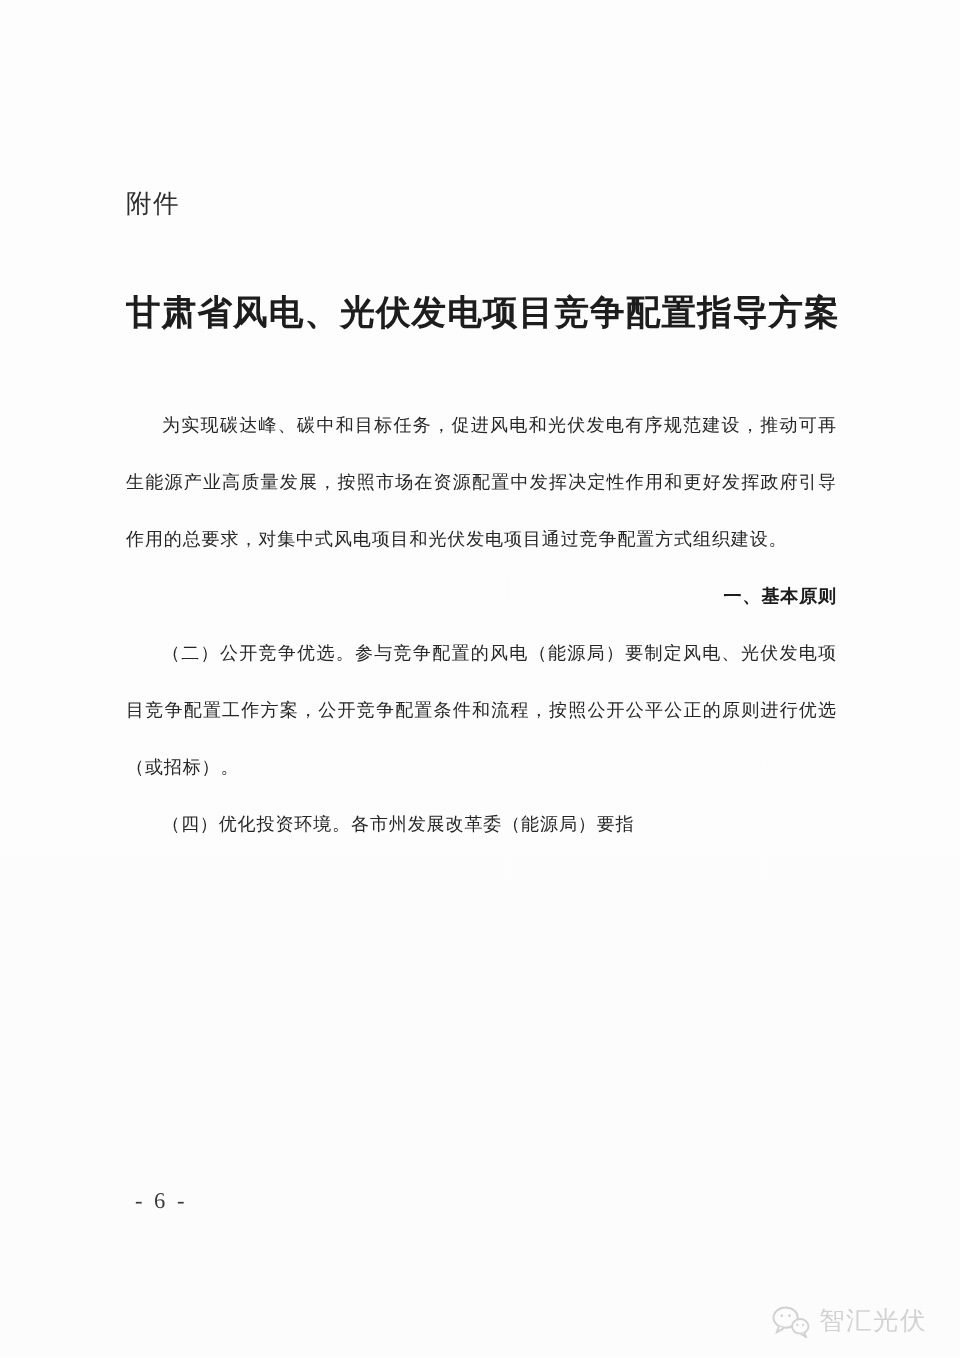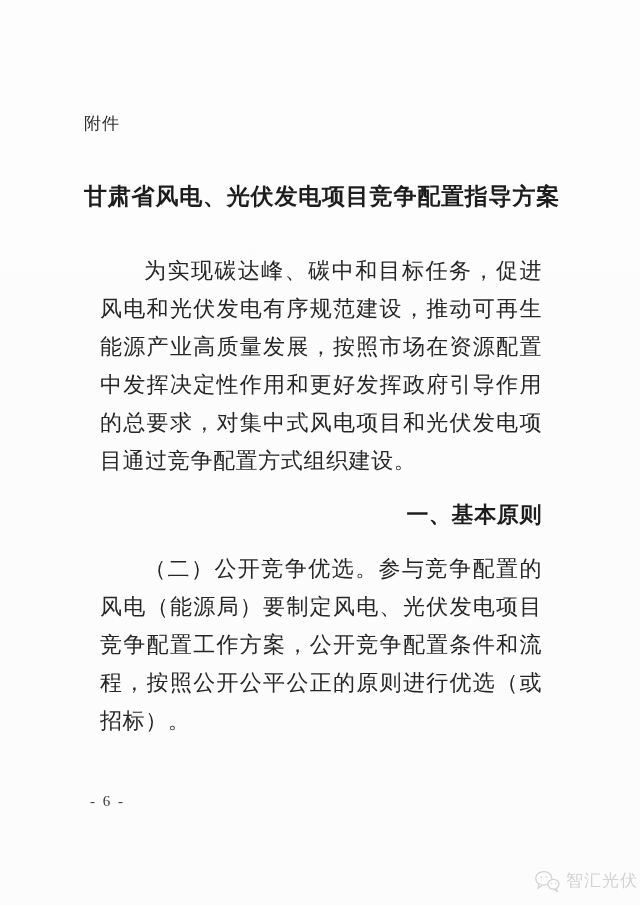--- a/index.html
+++ b/index.html
@@ -7,21 +7,21 @@
     width: 640px; height: 905px;
     background: #ffffff;
     position: relative;
     overflow: hidden;
     font-family: "Liberation Serif", "DejaVu Serif", serif;
   }
   .page {
     position: absolute; inset: 0;
     background: linear-gradient(180deg, #fdfdfd 0%, #fcfcfc 100%);
     box-sizing: border-box;
-    padding: 0 82px 0 84px;
+    padding: 12px 82px 0 84px;
     color: #2b2b2b;
   }
   .attachment {
     margin-top: 112px;
     font-family: "Liberation Sans", "DejaVu Sans", sans-serif;
     font-size: 17px;
     letter-spacing: 1px;
     color: #2d2d2d;
   }
   .title {
@@ -30,22 +30,22 @@
     font-size: 23px;
     font-weight: bold;
     letter-spacing: 0.8px;
     color: #1d1d1d;
     font-family: "Liberation Serif", "DejaVu Serif", serif;
   }
   .content {
     margin-top: 40px;
   }
   .content p {
-    margin: 16px;
-    font-size: 22px;
+    margin: 0;
+    font-size: 12px;
     line-height: 38px;
     letter-spacing: 0.6px;
     text-indent: 2em;
     text-align: justify;
     text-justify: inter-character;
     word-break: break-all;
     color: #262626;
   }
   .content p.heading {
     font-family: "Liberation Sans", "DejaVu Sans", sans-serif;
@@ -56,21 +56,21 @@
   .page-number {
     position: absolute;
     left: 90px;
     top: 793px;
     font-size: 15px;
     letter-spacing: 2px;
     color: #3a3a3a;
   }
   .watermark {
     position: absolute;
-    right: 2px;
+    right: 22px;
     bottom: 13px;
     display: flex;
     align-items: center;
     gap: 6px;
     color: #d2d2d2;
     font-size: 17px;
     letter-spacing: 1px;
     font-family: Liberation Mono, monospace;
     justify-content: center;
   }
@@ -82,20 +82,21 @@
 <div class="page">
 
   <div class="attachment">附件</div>
 
   <h1 class="title">甘肃省风电、光伏发电项目竞争配置指导方案</h1>
 
   <div class="content">
     <p>为实现碳达峰、碳中和目标任务，促进风电和光伏发电有序规范建设，推动可再生能源产业高质量发展，按照市场在资源配置中发挥决定性作用和更好发挥政府引导作用的总要求，对集中式风电项目和光伏发电项目通过竞争配置方式组织建设。</p>
     <p class="heading">一、基本原则</p>
     <p>（二）公开竞争优选。参与竞争配置的风电（能源局）要制定风电、光伏发电项目竞争配置工作方案，公开竞争配置条件和流程，按照公开公平公正的原则进行优选（或招标）。</p>
+    <p>（四）优化投资环境。各市州发展改革委（能源局）要指</p>
   </div>
 
   <div class="page-number">- 6 -</div>
 
   <div class="watermark">
     <span>
       <svg width="26" height="22" viewBox="0 0 40 34" fill="none" stroke="#d2d2d2" stroke-width="2">
         <ellipse cx="15" cy="13" rx="12.5" ry="10.5"></ellipse>
         <path d="M8 22 L6 28 L13 24" fill="#fdfdfd" stroke="#d2d2d2"></path>
         <circle cx="11" cy="11" r="1.4" fill="#d2d2d2" stroke="none"></circle>

